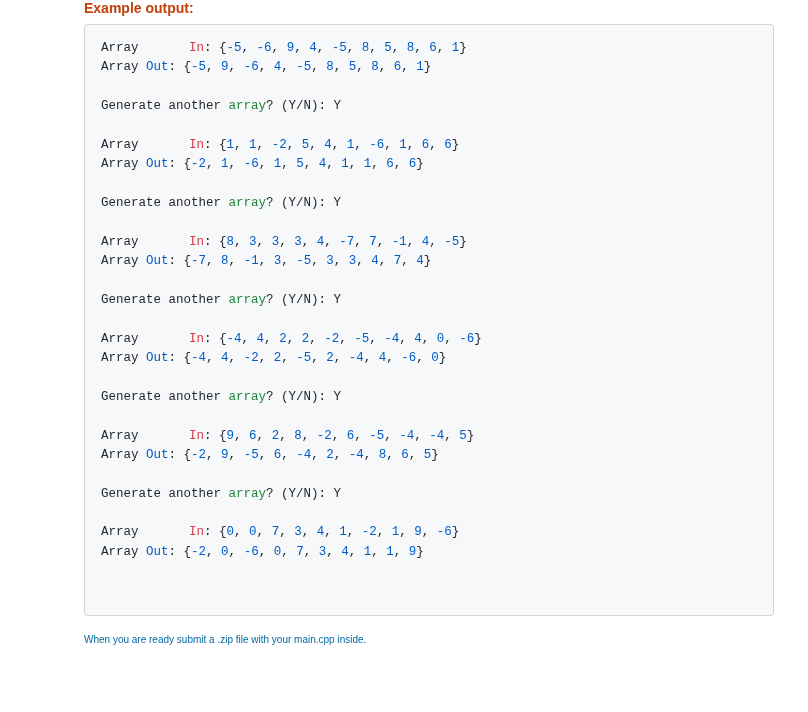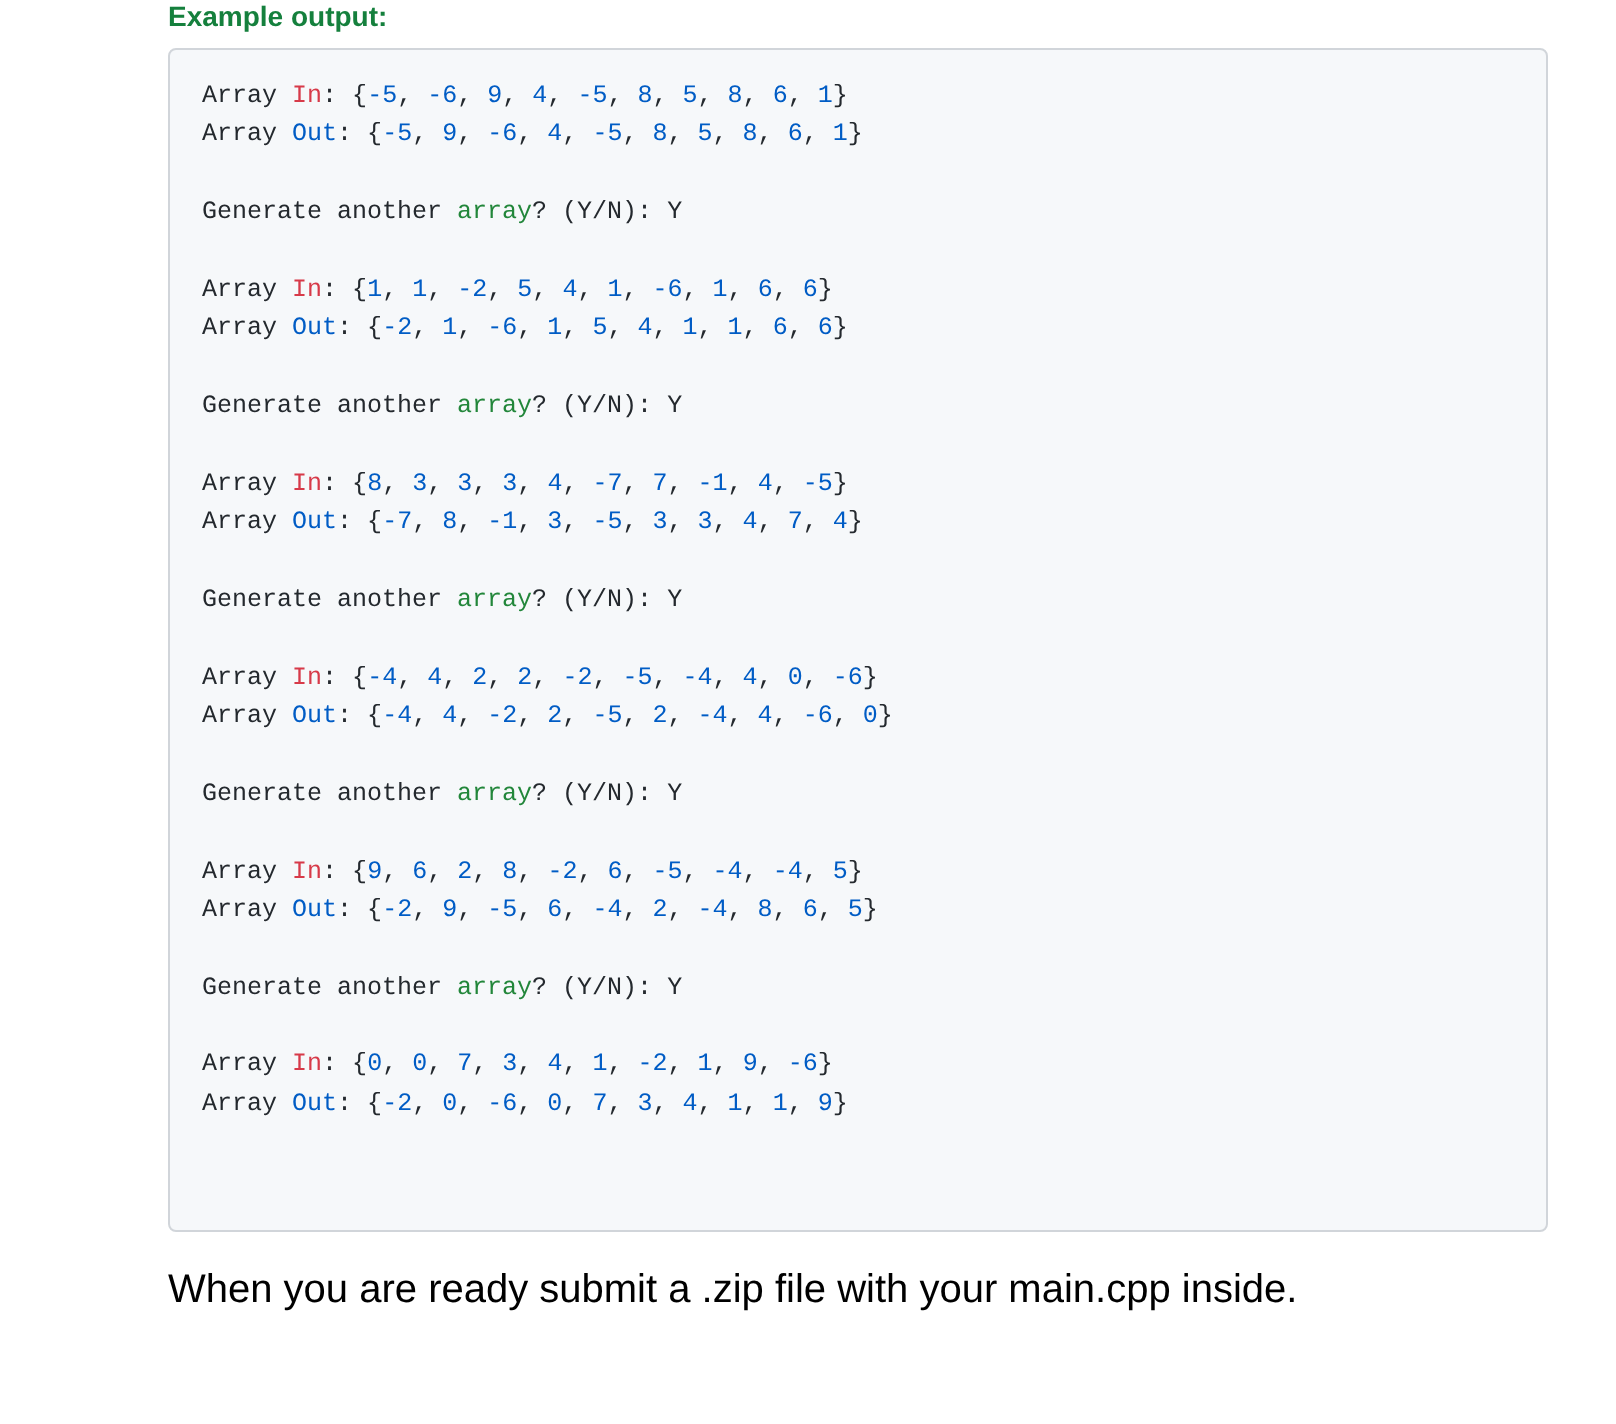--- a/index.html
+++ b/index.html
@@ -12,21 +12,21 @@
       background: #ffffff;
       padding: 0;
       width: 808px;
     }
     .container {
       padding: 0 0 20px 0;
     }
     .heading {
       font-weight: 700;
       font-size: 14px;
-      color: #15803d;
+      color: #c2410c;
       padding: 0 0 8px 84px;
     }
     .code-block {
       background: #f6f8fa;
       border: 1px solid #d1d5da;
       border-radius: 4px;
       margin: 0 34px 18px 84px;
       padding: 14px 16px;
       font-family: "SFMono-Regular", Consolas, "Liberation Mono", Menlo, monospace;
       font-size: 12.5px;
@@ -35,25 +35,25 @@
       overflow: auto;
     }
     .code-line {
       white-space: pre;
     }
 
     
     .c-black { color: #24292e; }
     .c-blue { color: #005cc5; }
     .c-green { color: #22863a; }
-    .c-red { color: #d73a49; }
+    .c-red { color: #d73a49; margin-left: 43px; }
 
     .footer-text {
-      font-size: 20px;
-      color: #000000;
+      font-size: 10px;
+      color: #0369a1;
       padding: 0 0 0 84px;
     }
   </style>
 </head>
 <body>
 
 <div class="container">
   <div class="heading">Example output:</div>
 
   <div class="code-block" id="code-block">

